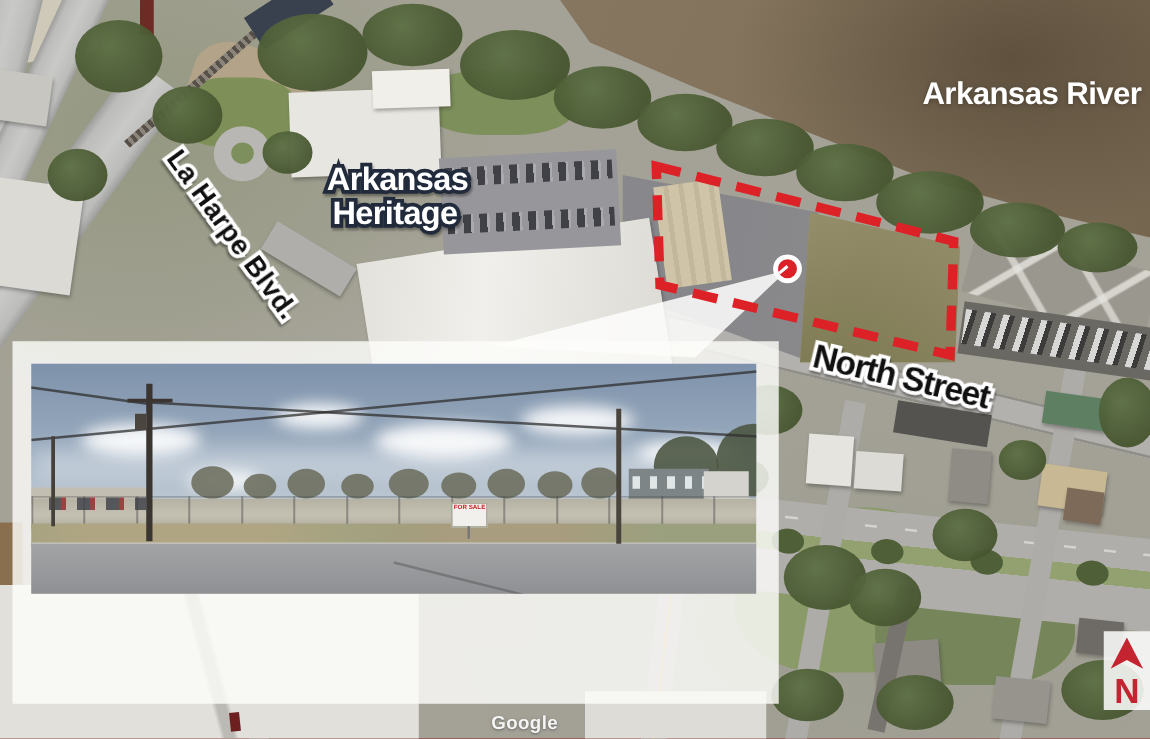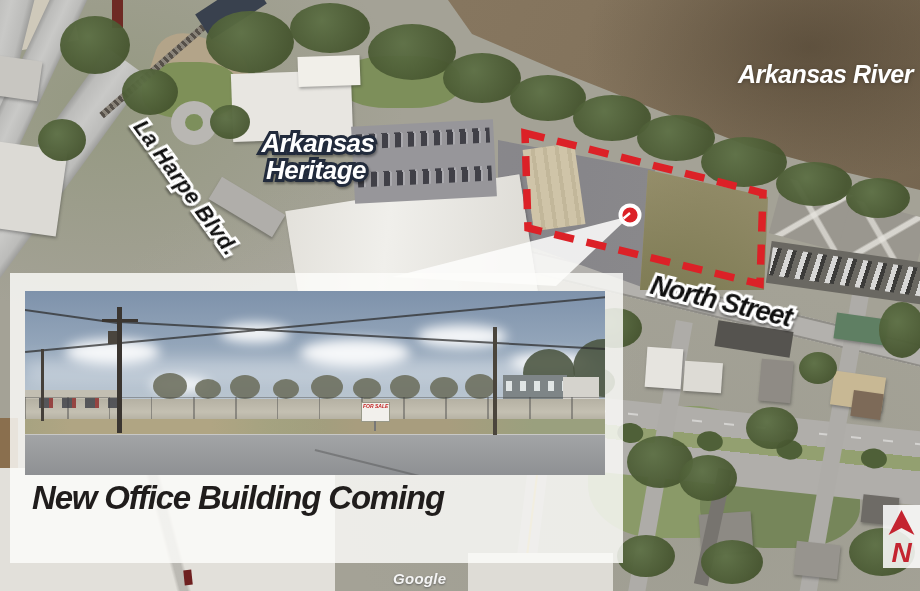--- a/index.html
+++ b/index.html
@@ -1,17 +1,17 @@
 <!DOCTYPE html>
 <html><head>
 <meta charset="utf-8">
 <style>
   html,body{margin:0;padding:0;background:#222;}
   .stage{position:relative;width:920px;height:591px;overflow:hidden;
-         font-family:"Liberation Sans",sans-serif;background:#ef4444;font-style:italic;}
+         font-family:"Liberation Sans",sans-serif;background:#ef4444;}
   .abs{position:absolute;}
 
   
   .ground{inset:0;
     background:
       radial-gradient(ellipse 420px 300px at 12% 18%, rgba(120,135,90,.35), transparent 70%),
       radial-gradient(ellipse 500px 320px at 75% 85%, rgba(150,150,140,.4), transparent 70%),
       radial-gradient(ellipse 400px 260px at 40% 60%, rgba(175,173,165,.5), transparent 70%),
       #a4a296;}
   .plaza{left:-12px;top:-14px;width:86px;height:62px;background:#cfc9ba;transform:rotate(-10deg);}
@@ -300,21 +300,20 @@
       <div class="abs wire" style="left:0;top:60px;width:590px;transform:rotate(-5.4deg)"></div>
       <div class="abs wire" style="left:95px;top:30px;width:490px;transform:rotate(3.2deg)"></div>
       <div class="abs wire" style="left:0;top:18px;width:95px;transform:rotate(8deg)"></div>
       <div class="abs ppole1"></div>
       <div class="abs ppole2"></div>
       <div class="abs ppole3"></div>
       <div class="abs psign">
         <div class="psign-text">FOR SALE</div>
       </div>
     </div>
-    <div class="abs cap-title">New Office Building Coming</div>
   </div>
 
   <div class="abs google">Google</div>
 
   <div class="abs compass">
     <svg width="37" height="63" viewBox="0 0 37 63">
       <polygon points="18.5,5 31.5,30 18.5,23 5.5,30" fill="#c42430"></polygon>
       <text x="18.5" y="57" text-anchor="middle" font-family="Liberation Sans, sans-serif" font-size="28" font-weight="bold" fill="#c42430">N</text>
     </svg>
   </div>

